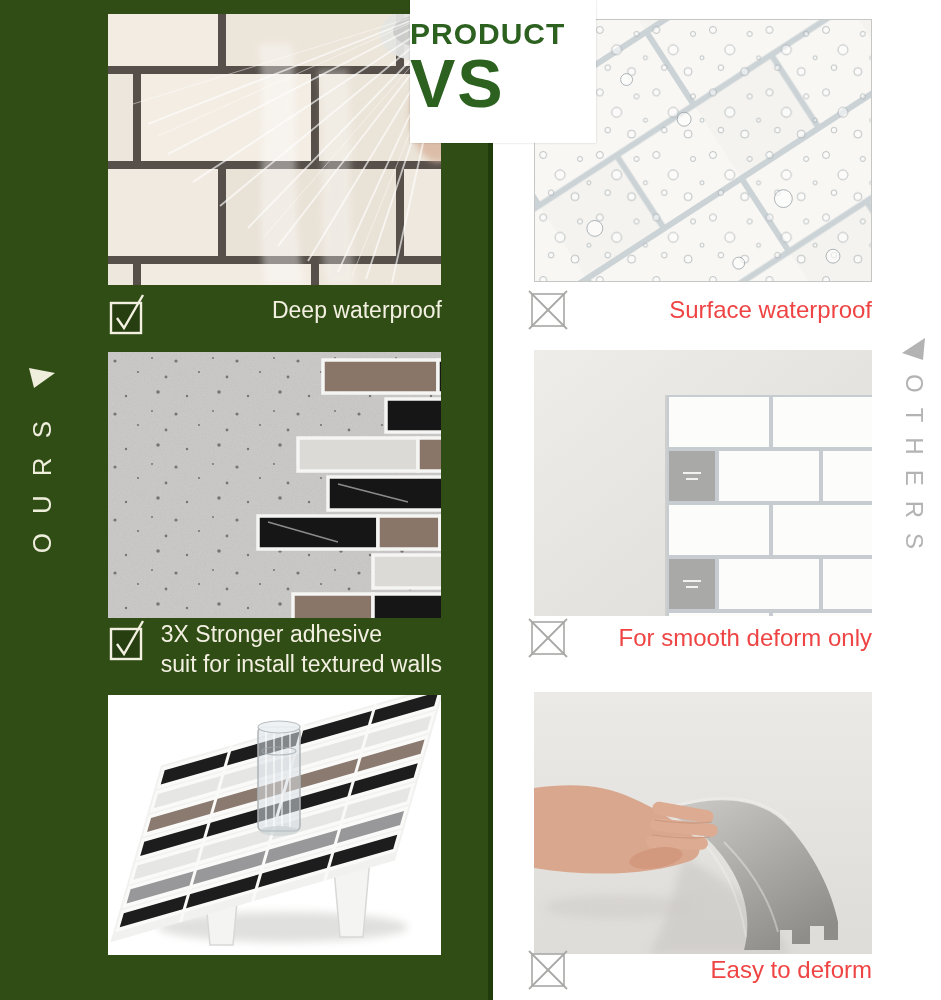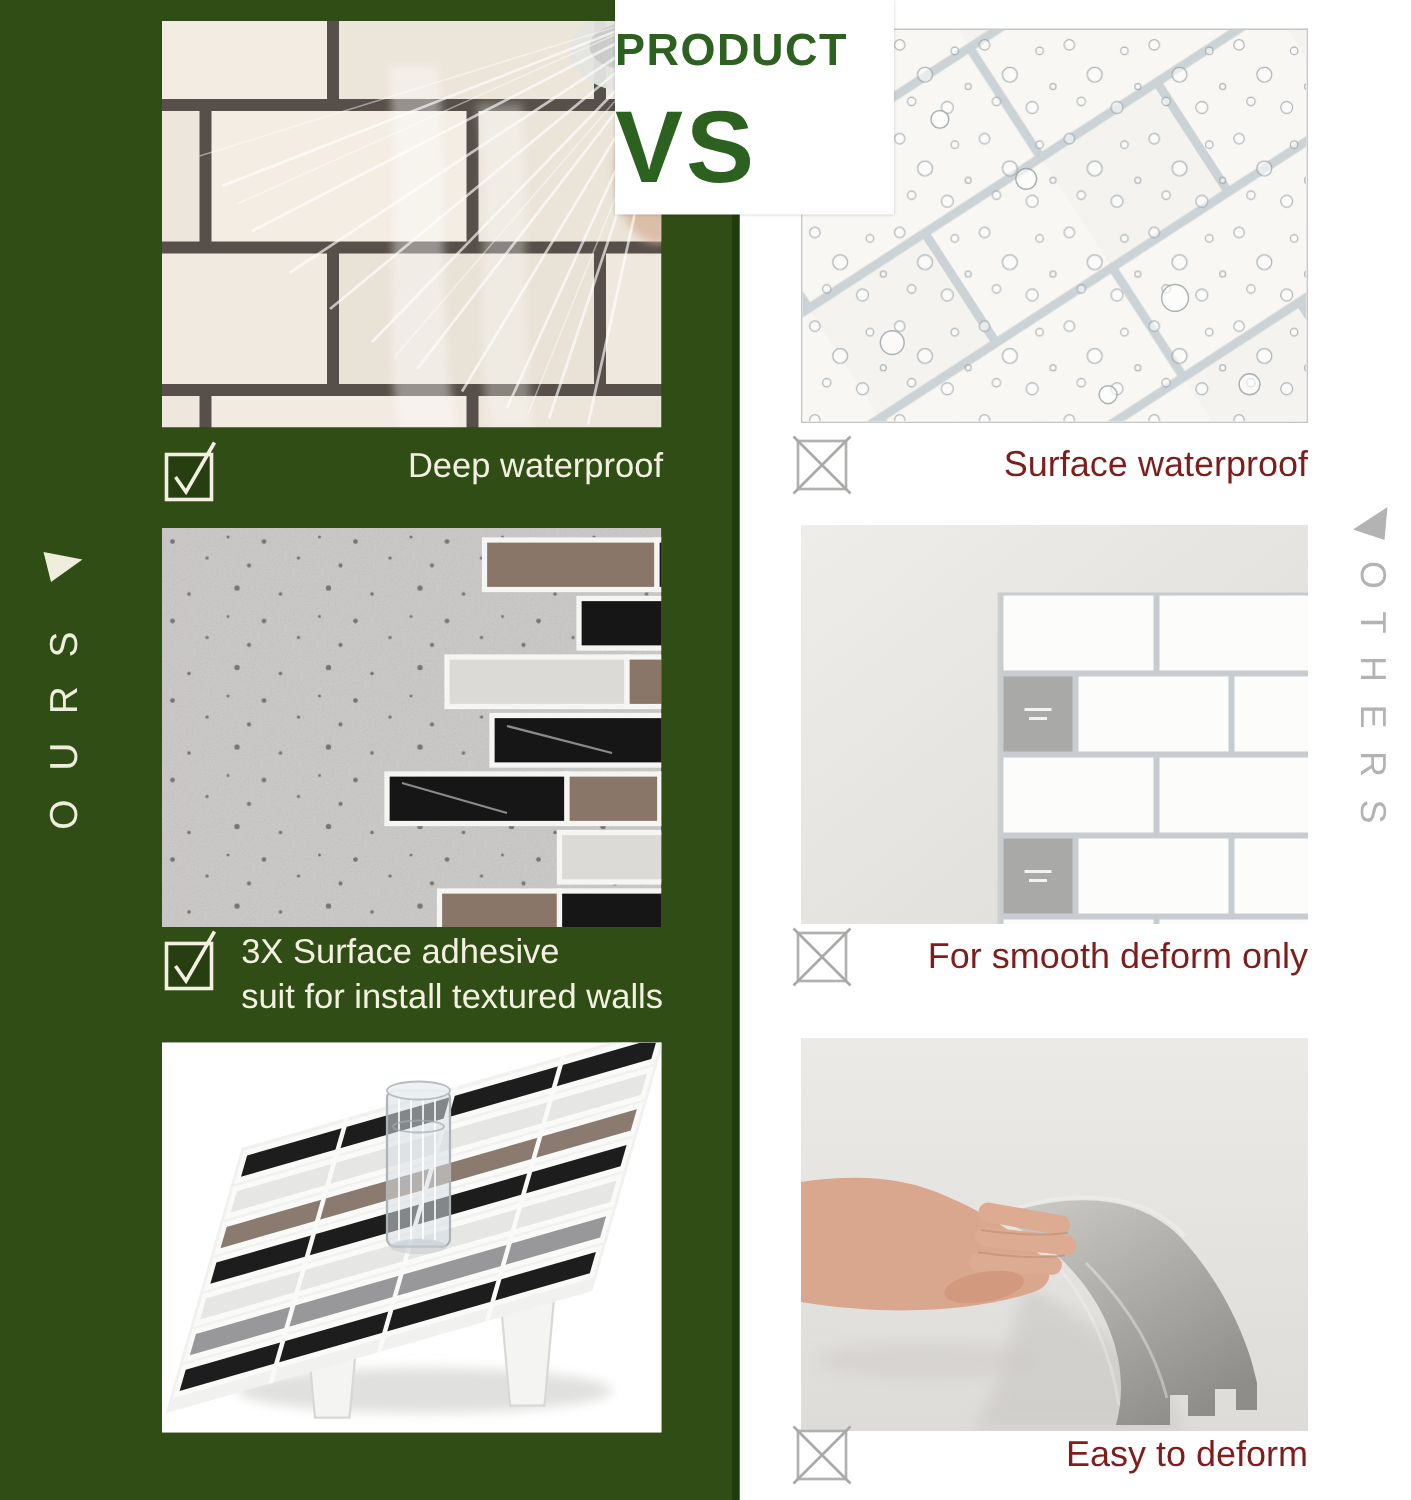--- a/index.html
+++ b/index.html
@@ -5,21 +5,21 @@
   html,body{margin:0;padding:0;background:#fff;}
   .canvas{position:relative;width:941px;height:1000px;background:#ffffff;overflow:hidden;
           font-family:"Liberation Sans",sans-serif;}
   .green-panel{position:absolute;left:0;top:0;width:488px;height:1000px;background:#2f4d14;
                border-right:5px solid #203c0b;}
   
   .vs-box{position:absolute;left:410px;top:0;width:186px;height:143px;background:#ffffff;
           z-index:6;display:flex;flex-direction:column;align-items:flex-start;box-sizing:border-box;
           padding-top:18px;box-shadow:0 0 2px rgba(0,0,0,.18);}
   .vs-top{color:#2c611f;font-size:30px;font-weight:bold;letter-spacing:1px;line-height:32px;}
-  .vs-main{color:#2c611f;font-size:68px;font-weight:bold;letter-spacing:2px;line-height:62px;margin-top:17px;}
+  .vs-main{color:#2c611f;font-size:68px;font-weight:bold;letter-spacing:2px;line-height:62px;margin-top:2px;}
   
   .rail{position:absolute;display:flex;flex-direction:column;align-items:center;z-index:3;}
   .rail-left{left:16px;top:362px;width:52px;}
   .rail-right{left:892px;top:336px;width:44px;}
   .rail-label-ours{writing-mode:vertical-rl;transform:rotate(180deg);color:#efeddc;
        font-size:26px;letter-spacing:19px;margin-top:12px;}
   .rail-label-others{writing-mode:vertical-rl;color:#b3b3b3;font-size:24px;
        letter-spacing:15px;margin-top:12px;}
   
   .fig{position:absolute;overflow:hidden;}
@@ -28,21 +28,21 @@
   #fig-l2{left:108px;top:352px;width:333px;height:266px;}
   #fig-l3{left:108px;top:695px;width:333px;height:260px;background:#fff;}
   #fig-r1{left:534px;top:19px;width:338px;height:263px;border:1px solid #c6c6c4;box-sizing:border-box;}
   #fig-r2{left:534px;top:350px;width:338px;height:266px;}
   #fig-r3{left:534px;top:692px;width:338px;height:262px;}
   
   .cap{position:absolute;z-index:4;}
   .cap .mark{position:absolute;left:0;top:-6;}
   .cap .txt{position:absolute;right:0;top:0;white-space:nowrap;text-align:left;}
   .cap-ours .txt{color:#f3f0e2;font-size:23px;line-height:40px;}
-  .cap-others .txt{color:#7f1d1d;font-size:24px;line-height:44px;}
+  .cap-others .txt{color:#ef4444;font-size:24px;line-height:44px;}
   #cap-l1{left:108px;top:290px;width:334px;height:40px;}
   #cap-l2{left:108px;top:616px;width:334px;height:66px;}
   #cap-l2 .txt{line-height:30px;top:3px;}
   #cap-l3{left:108px;top:952px;width:334px;height:40px;}
   #cap-r1{left:528px;top:288px;width:344px;height:44px;}
   #cap-r2{left:528px;top:616px;width:344px;height:44px;}
   #cap-r3{left:528px;top:948px;width:344px;height:44px;}
 </style>
 </head>
 <body>
@@ -325,21 +325,21 @@
     </svg>
     <div class="txt">Deep waterproof</div>
   </div>
 
   <div class="cap cap-ours" id="cap-l2">
     <svg class="mark" width="40" height="46" viewBox="0 0 40 46" style="overflow:visible">
       <rect x="3" y="13" width="30" height="30" fill="rgba(10,20,5,0.25)" stroke="#f3f0e2" stroke-width="2.4"></rect>
       <path d="M9,28 L16,38 L35,5" fill="none" stroke="#f3f0e2" stroke-width="2.4"></path>
     </svg>
     <div class="txt">
-      <div>3X Surface adhesive</div>
+      <div>3X Stronger adhesive</div>
       <div>suit for install textured walls</div>
     </div>
   </div>
 
 
   <div class="cap cap-others" id="cap-r1">
     <svg class="mark" width="40" height="40" viewBox="0 0 40 40" style="top:2px;overflow:visible">
       <rect x="4" y="4" width="32" height="32" fill="none" stroke="#b1b1af" stroke-width="1.8"></rect>
       <line x1="1" y1="1" x2="39" y2="39" stroke="#a9a9a7" stroke-width="1.8"></line>
       <line x1="39" y1="1" x2="1" y2="39" stroke="#a9a9a7" stroke-width="1.8"></line>

